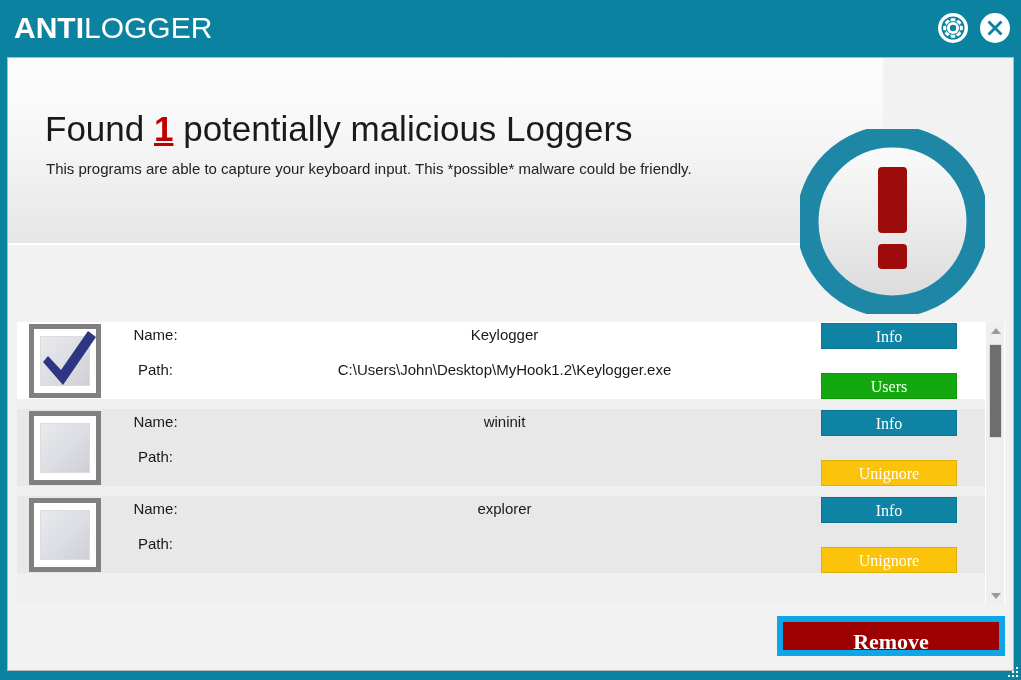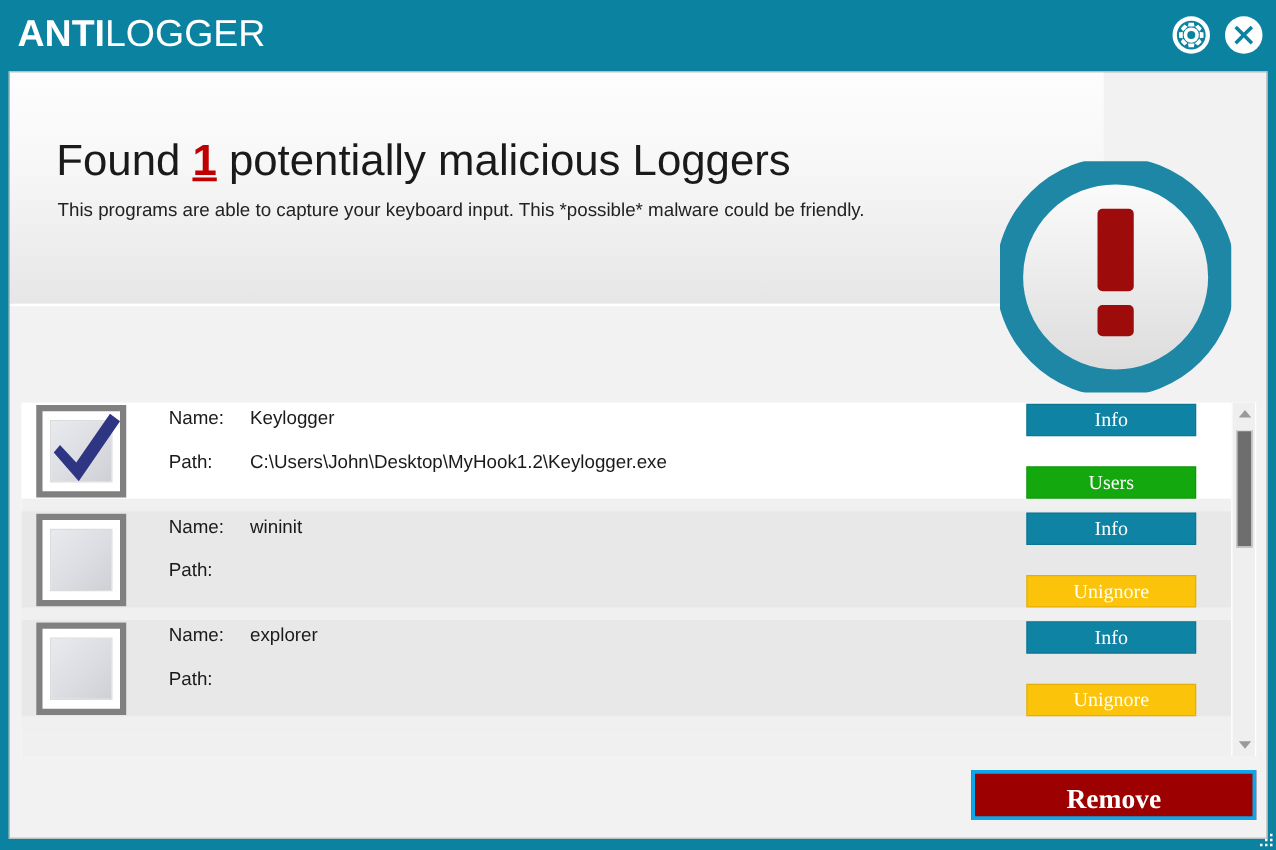--- a/index.html
+++ b/index.html
@@ -149,23 +149,24 @@
     border: 1px solid #dcdcdc;
   }
   .chk-mark {
     position: absolute;
     left: 6px; top: 2px;
     width: 66px; height: 70px;
     pointer-events: none;
   }
 
   .row-fields {
-    margin-left: 34px;
+    margin-left: 22px;
     flex: 1 1 auto;
     min-width: 0;
+    text-align: center;
   }
   .field-line {
     display: flex;
     align-items: baseline;
     height: 35px;
     font-size: 15px;
     color: #1a1a1a;
     white-space: nowrap;
   }
   .field-label { width: 65px; flex: 0 0 65px; }
@@ -241,21 +242,21 @@
     position: absolute;
     right: 8px; top: 11px;
     width: 228px; height: 40px;
     line-height: 40px;
     text-align: center;
     background: #9d0000;
     color: #ffffff;
     font-family: "Liberation Serif", "DejaVu Serif", serif;
     font-weight: bold;
     font-size: 22px;
-    border: 3px solid #0ea5e9;
+    border: 6px solid #0ea5e9;
     cursor: pointer;
     user-select: none;
   }
 
   .grip {
     position: absolute;
     right: 3px; bottom: 3px;
     width: 14px; height: 14px;
     cursor: nwse-resize;
   }

